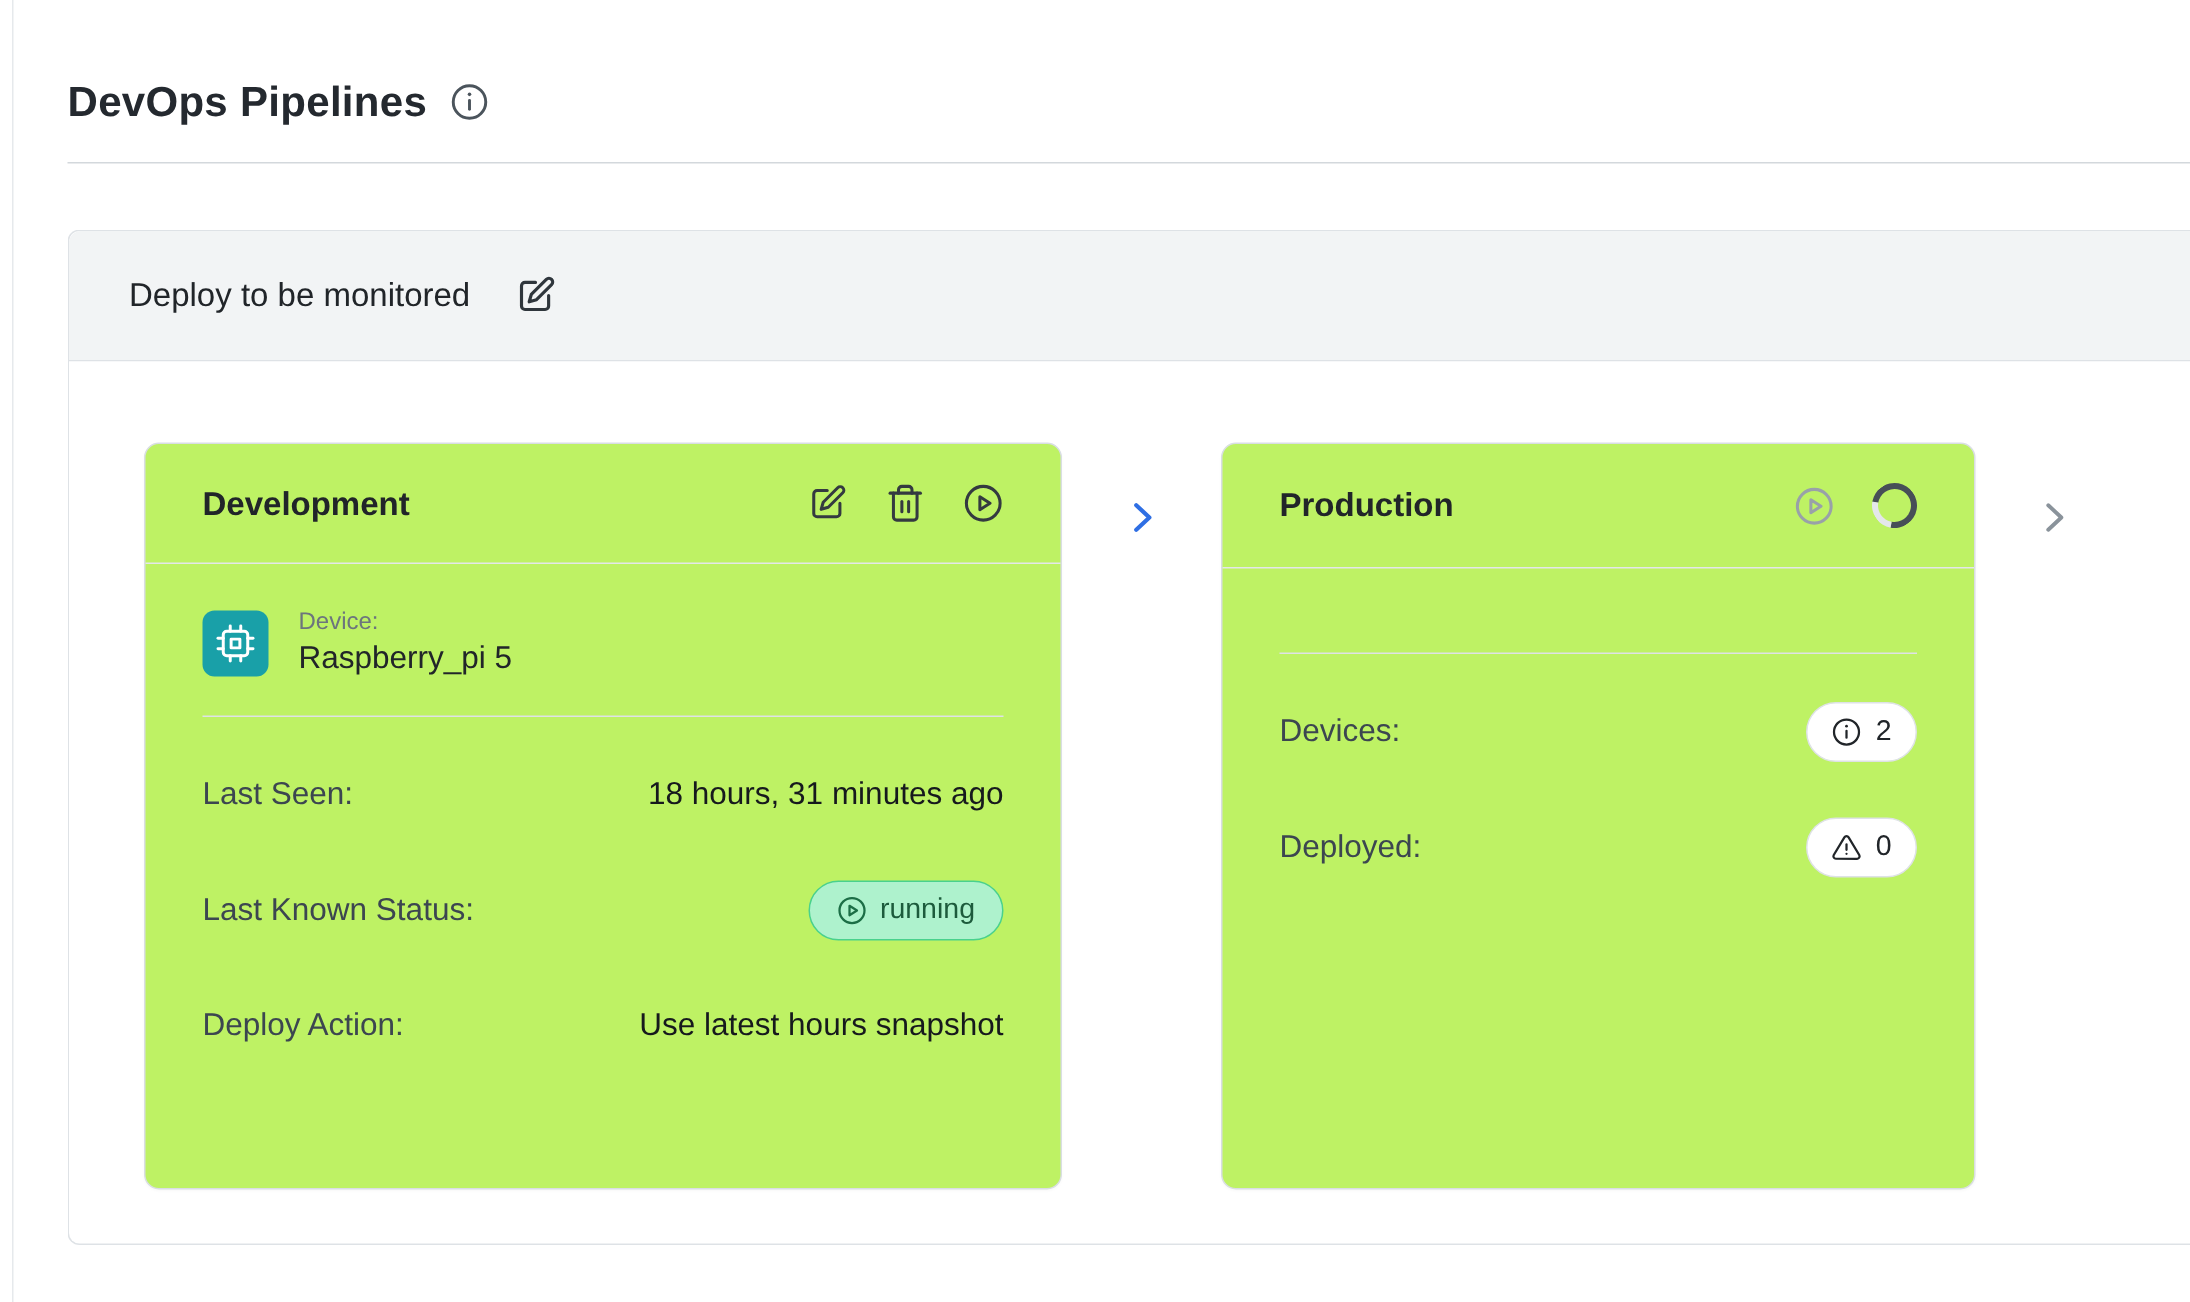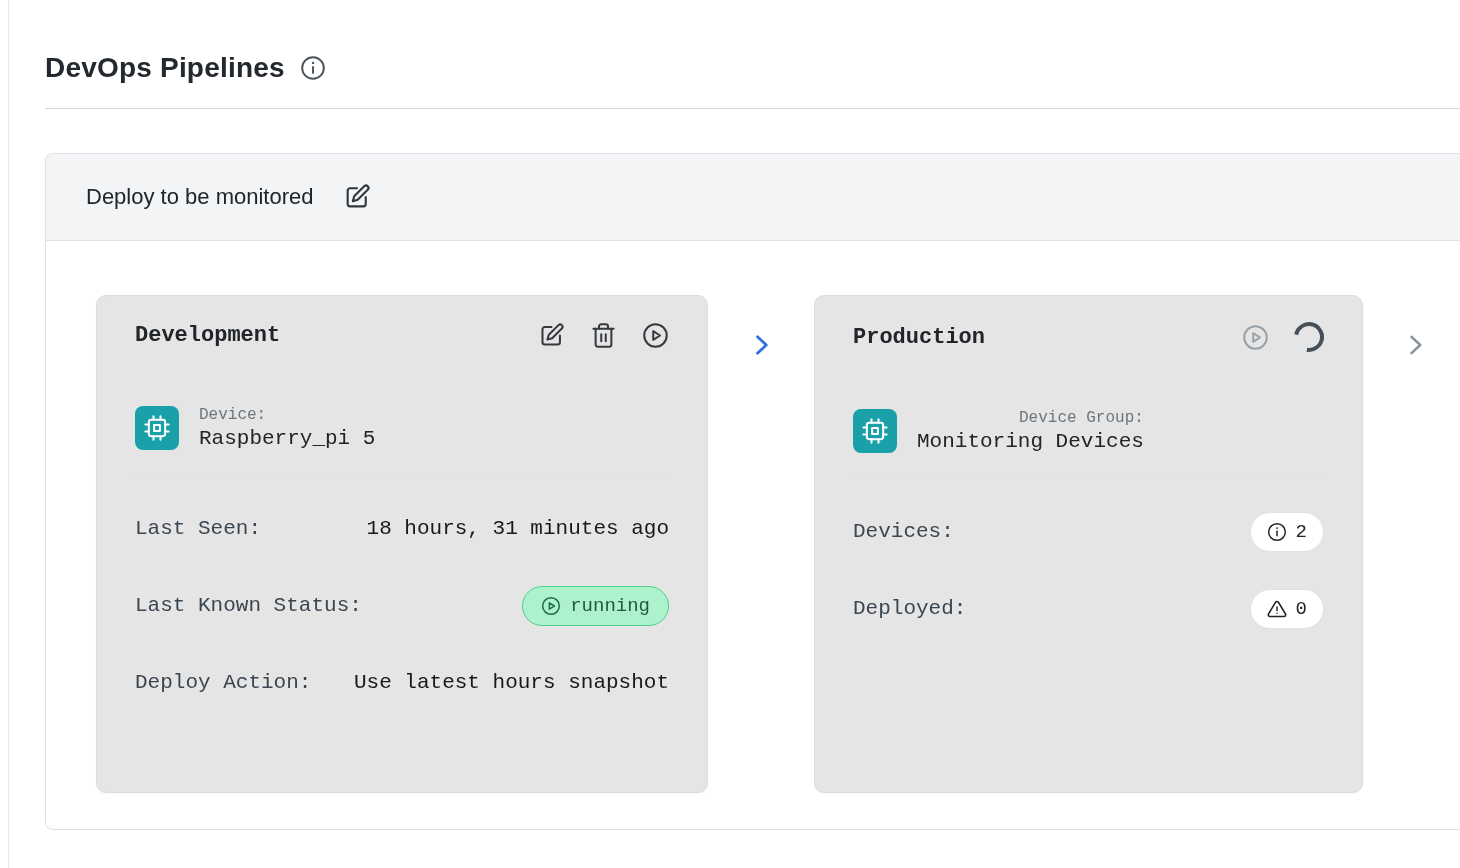--- a/index.html
+++ b/index.html
@@ -30,24 +30,24 @@
   
   .panel{margin-top:44px;border:1px solid var(--border);border-right:none;
     border-radius:8px 0 0 8px;background:#fff;width:calc(100% - 0px);}
   .panel-header{display:flex;align-items:center;gap:30px;background:var(--panel-head-bg);
     border-bottom:1px solid var(--border);border-radius:8px 0 0 0;padding:29px 40px;}
   .panel-title{font-size:22px;color:#212529;}
   .panel-edit{width:28px;height:28px;color:#2f363c;cursor:pointer;}
   .panel-body{display:flex;align-items:flex-start;padding:54px 0 36px 50px;}
 
   
-  .card{border:1px solid #d9dee3;border-radius:10px;background:#e5e5e5;min-height:498px;
-    box-shadow:0 1px 2px rgba(0,0,0,.03);font-family:Liberation Mono, monospace;}
+  .card{border:1px solid #d9dee3;border-radius:10px;background:#bef264;min-height:498px;
+    box-shadow:0 1px 2px rgba(0,0,0,.03);}
   .card.dev{width:612px;}
-  .card.prod{width:549px;text-align:right;}
+  .card.prod{width:503px;}
   .card-header{display:flex;align-items:center;justify-content:space-between;
     padding:26px 38px;border-bottom:1px solid #e3e7ea;}
   .card-title{font-size:22px;font-weight:600;color:#212529;}
   .card-actions{display:flex;align-items:center;gap:25px;}
   .action-icon{width:27px;height:27px;color:#343a40;cursor:pointer;}
   .action-icon.disabled{color:#99a1a8;cursor:default;}
   .spinner{width:30px;height:30px;border-radius:50%;border:4px solid #474f57;
     border-left-color:#e4e7ea;transform:rotate(-35deg);}
 
   .card-body{padding:30px 38px 36px 38px;}
@@ -194,40 +194,20 @@
             <span class="action-icon disabled">
               <svg viewBox="0 0 24 24" fill="none" stroke="currentColor" stroke-width="1.8" stroke-linecap="round" stroke-linejoin="round">
                 <circle cx="12" cy="12" r="10"></circle>
                 <polygon points="10 8.2 16 12 10 15.8 10 8.2"></polygon>
               </svg>
             </span>
             <span class="spinner"></span>
           </span>
         </div>
         <div class="card-body">
-          <div class="device-row">
-            <span class="chip-badge">
-              <svg viewBox="0 0 24 24" fill="none" stroke="currentColor" stroke-width="1.7" stroke-linecap="round" stroke-linejoin="round">
-                <rect x="5" y="5" width="14" height="14" rx="2"></rect>
-                <rect x="9.5" y="9.5" width="5" height="5"></rect>
-                <line x1="9" y1="2" x2="9" y2="5"></line>
-                  <line x1="15" y1="2" x2="15" y2="5"></line>
-                <line x1="9" y1="19" x2="9" y2="22"></line>
-                  <line x1="15" y1="19" x2="15" y2="22"></line>
-                <line x1="2" y1="9" x2="5" y2="9"></line>
-                  <line x1="2" y1="15" x2="5" y2="15"></line>
-                <line x1="19" y1="9" x2="22" y2="9"></line>
-                  <line x1="19" y1="15" x2="22" y2="15"></line>
-              </svg>
-            </span>
-            <span>
-              <div class="device-label">Device Group:</div>
-              <div class="device-name">Monitoring Devices</div>
-            </span>
-          </div>
           <hr class="body-rule">
           <div class="info-row">
             <span class="info-label">Devices:</span>
             <span class="count-pill">
               <svg viewBox="0 0 24 24" fill="none" stroke="currentColor" stroke-width="1.8" stroke-linecap="round">
                 <circle cx="12" cy="12" r="10"></circle>
                 <line x1="12" y1="11" x2="12" y2="16.5"></line>
                 <circle cx="12" cy="7.3" r="1.1" fill="currentColor" stroke="none"></circle>
               </svg>
               <span>2</span>

